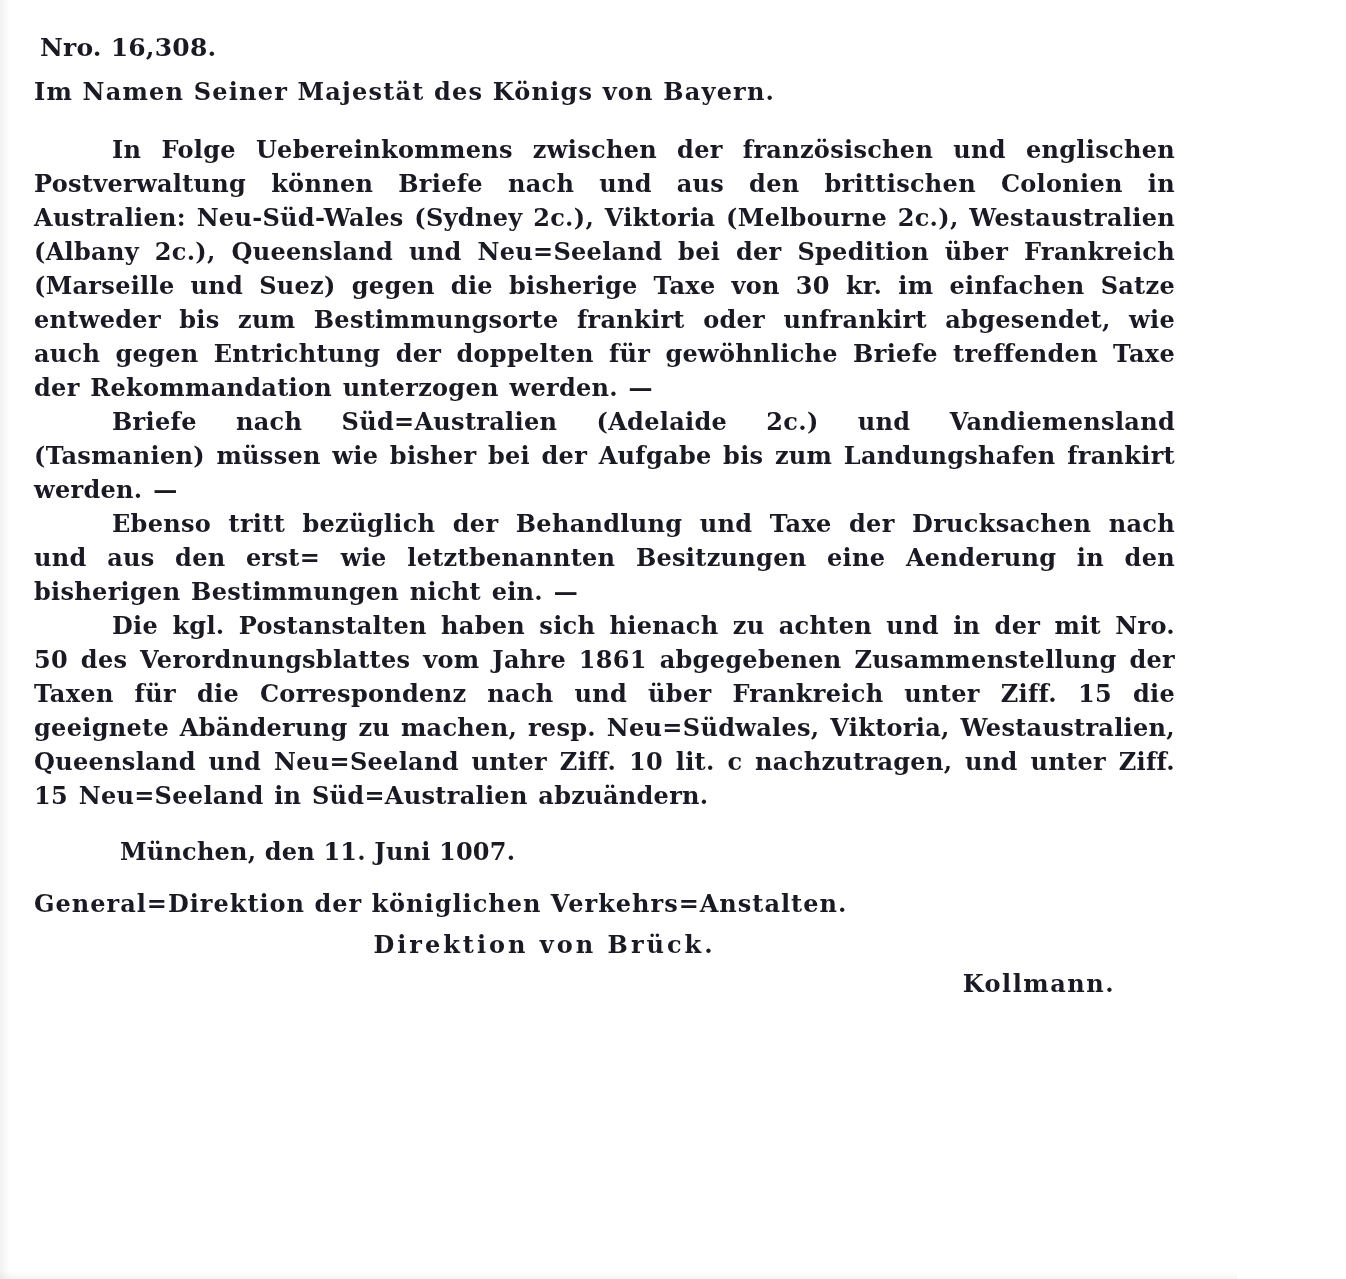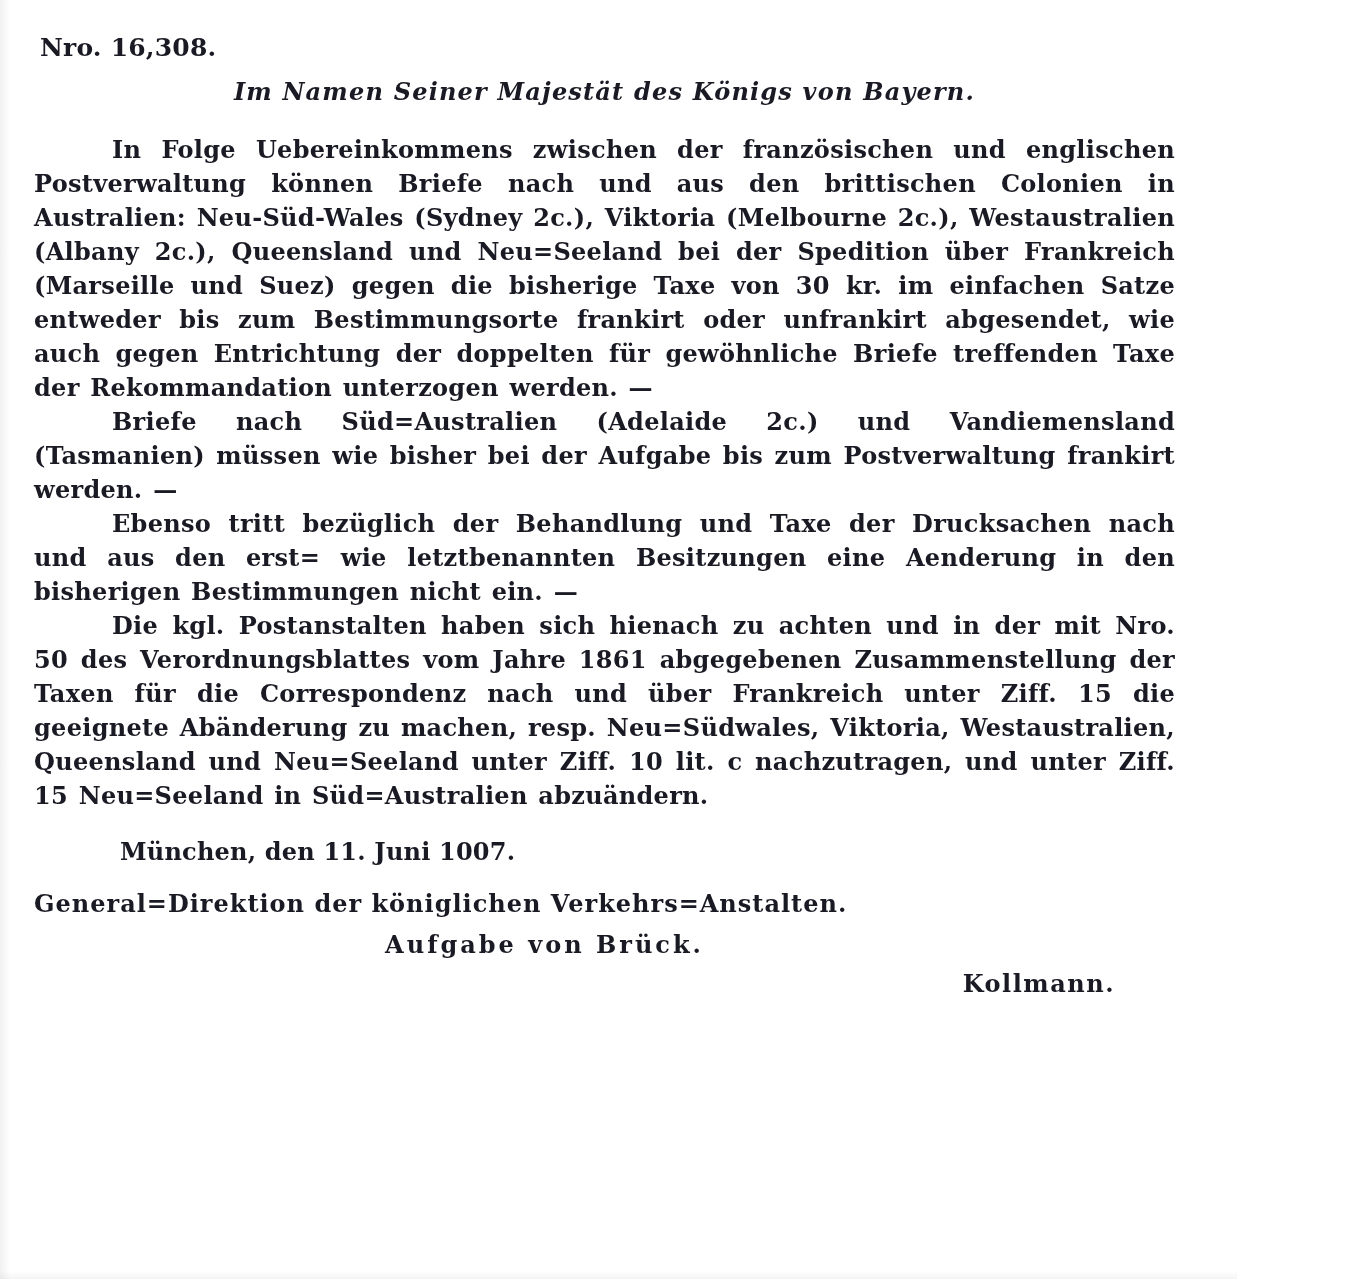--- a/index.html
+++ b/index.html
@@ -44,24 +44,23 @@
     line-height: 1.25;
     margin: 0 0 10px 2px;
     text-align: justify;
     text-align-last: justify;
     white-space: nowrap;
   }
 
   .in-the-name {
     font-size: 24px;
     line-height: 1.3;
-    text-align: center;
+    text-align: left;
     margin: 6px 0 26px 0;
     letter-spacing: 1.2px;
-    font-style: italic;
   }
 
   p.body-par {
     font-size: 24px;
     line-height: 34px;
     margin: 0 0 0 0;
     text-align: justify;
     text-indent: 78px;
     letter-spacing: 0.3px;
     word-spacing: 2px;
@@ -121,28 +120,28 @@
 
   <div class="inner">
 
     <div class="frak doc-number">Nro. 16,308.</div>
 
 
     <div class="frak in-the-name">Im Namen Seiner Majestät des Königs von Bayern.</div>
 
     <p class="frak body-par">In Folge Uebereinkommens zwischen der französischen und englischen Postverwaltung können Briefe nach und aus den brittischen Colonien in Australien: Neu-Süd-Wales (Sydney 2c.), Viktoria (Melbourne 2c.), Westaustralien (Albany 2c.), Queensland und Neu=Seeland bei der Spedition über Frankreich (Marseille und Suez) gegen die bisherige Taxe von 30 kr. im einfachen Satze entweder bis zum Bestimmungsorte frankirt oder unfrankirt abgesendet, wie auch gegen Entrichtung der doppelten für gewöhnliche Briefe treffenden Taxe der Rekommandation unterzogen werden. —</p>
 
-    <p class="frak body-par">Briefe nach Süd=Australien (Adelaide 2c.) und Vandiemensland (Tasmanien) müssen wie bisher bei der Aufgabe bis zum Postverwaltung frankirt werden. —</p>
+    <p class="frak body-par">Briefe nach Süd=Australien (Adelaide 2c.) und Vandiemensland (Tasmanien) müssen wie bisher bei der Aufgabe bis zum Landungshafen frankirt werden. —</p>
 
     <p class="frak body-par">Ebenso tritt bezüglich der Behandlung und Taxe der Drucksachen nach und aus den erst= wie letztbenannten Besitzungen eine Aenderung in den bisherigen Bestimmungen nicht ein. —</p>
 
     <p class="frak body-par">Die kgl. Postanstalten haben sich hienach zu achten und in der mit Nro. 50 des Verordnungsblattes vom Jahre 1861 abgegebenen Zusammenstellung der Taxen für die Correspondenz nach und über Frankreich unter Ziff. 15 die geeignete Abänderung zu machen, resp. Neu=Südwales, Viktoria, Westaustralien, Queensland und Neu=Seeland unter Ziff. 10 lit. c nachzutragen, und unter Ziff. 15 Neu=Seeland in Süd=Australien abzuändern.</p>
 
     <div class="frak place-date">München, den 11. Juni 1007.</div>
 
     <div class="frak signature-office">General=Direktion der königlichen Verkehrs=Anstalten.</div>
 
-    <div class="frak signature-name">Aufgabe von Brück.</div>
+    <div class="frak signature-name">Direktion von Brück.</div>
 
     <div class="frak signature-clerk">Kollmann.</div>
 
   </div>
 </div>
 
 </body></html>

